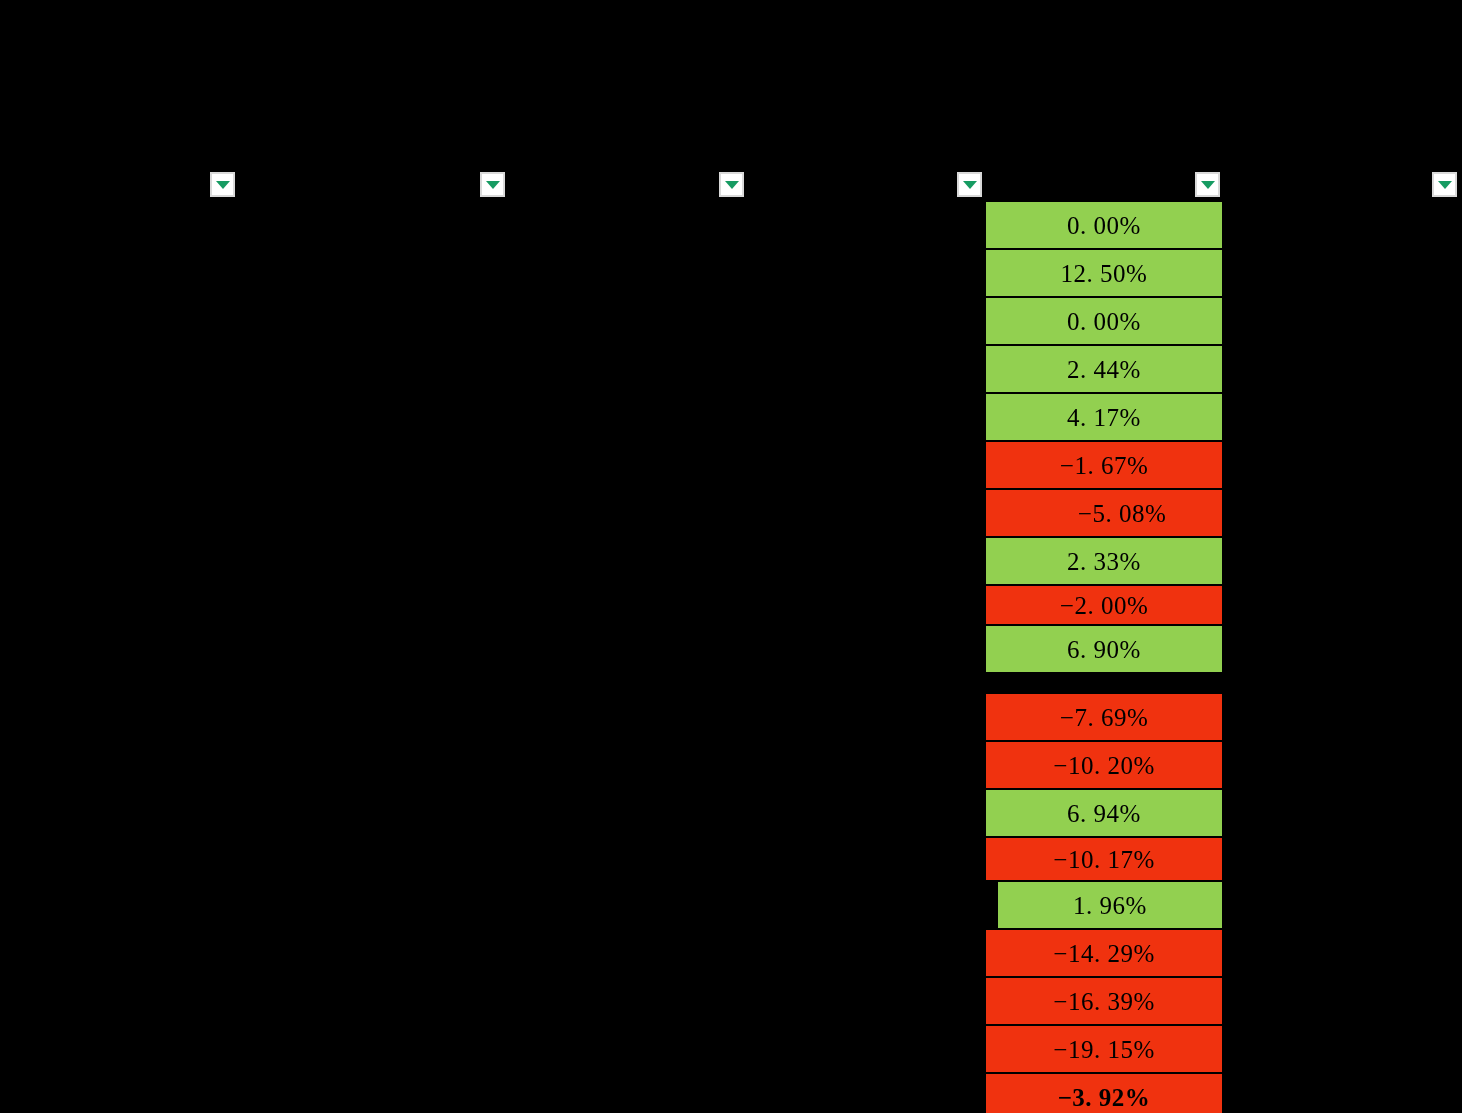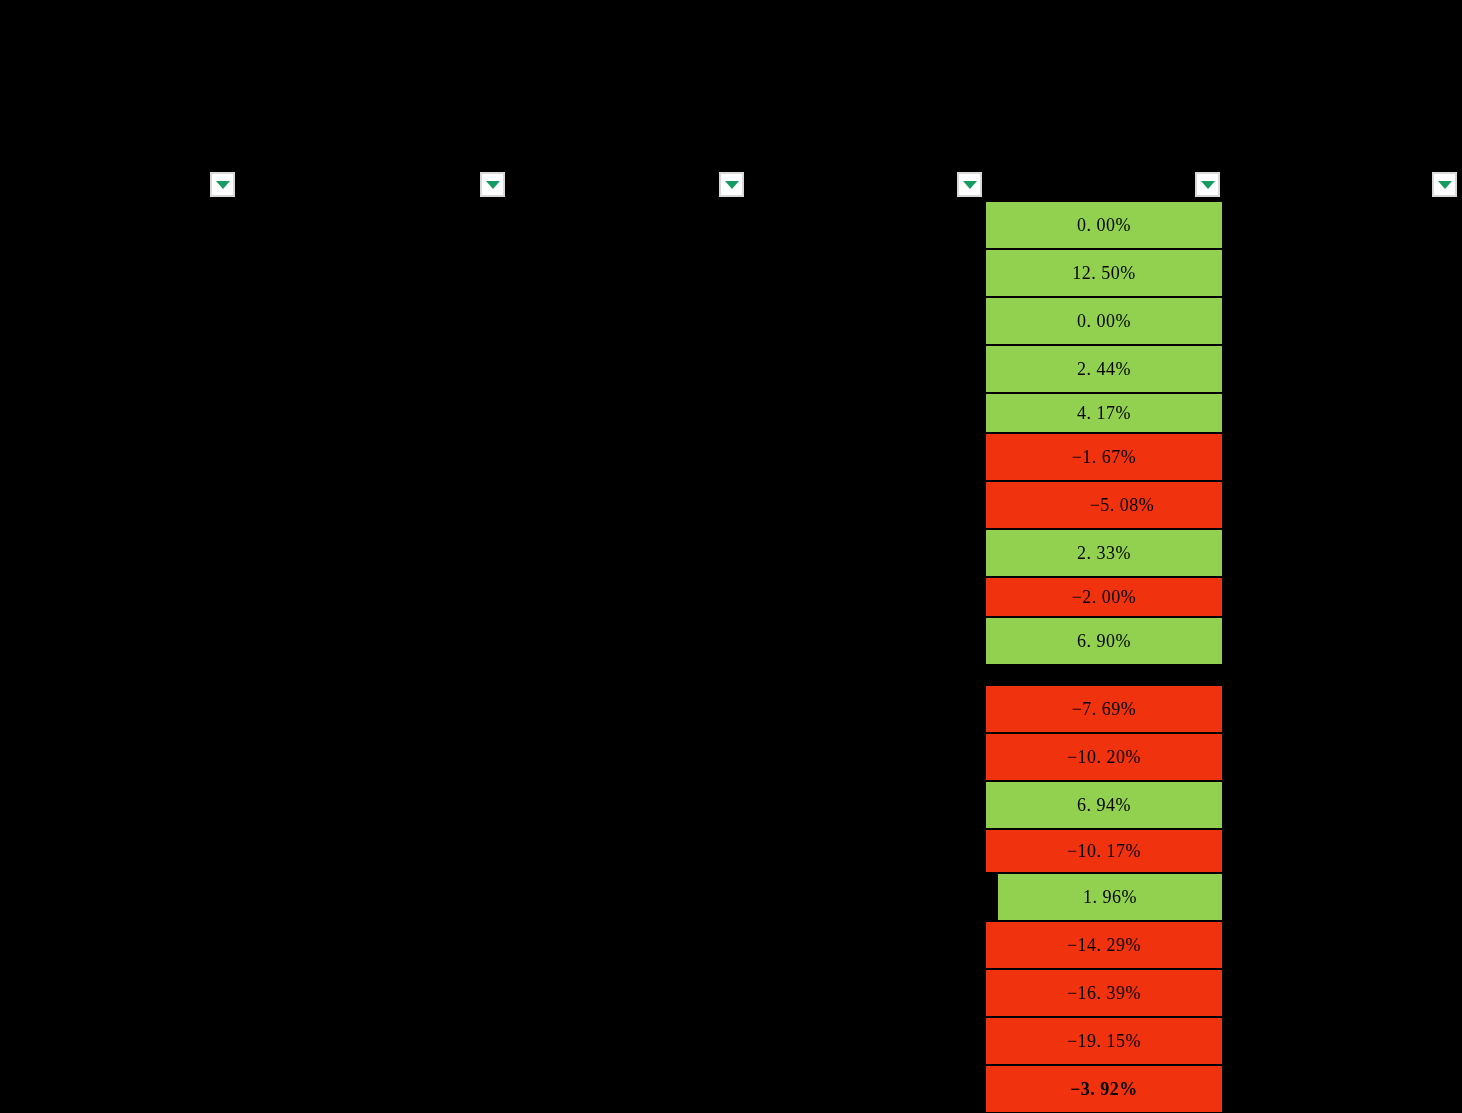--- a/index.html
+++ b/index.html
@@ -57,21 +57,21 @@
     border-top: 2px solid #000000;
     box-sizing: border-box;
   }
   .pct-cell {
     height: 48px;
     box-sizing: border-box;
     border-bottom: 2px solid #000000;
     display: flex;
     align-items: center;
     justify-content: center;
-    font-size: 18px;
+    font-size: 25px;
     line-height: 1;
     color: #000000;
     letter-spacing: 0.5px;
     overflow: hidden;
     white-space: nowrap;
   }
   .pct-cell.pos { background: #92D050; }
   .pct-cell.neg { background: #F0320F; }
 </style>
 </head>
@@ -98,21 +98,21 @@
       <button class="filter-btn" style="left: 1432px; top: 172px;">
         <span class="caret"></span>
       </button>
     </div>
 
   <div id="pct-column">
       <div class="pct-cell pos" style="height: 48px;">0. 00%</div>
       <div class="pct-cell pos" style="height: 48px;">12. 50%</div>
       <div class="pct-cell pos" style="height: 48px;">0. 00%</div>
       <div class="pct-cell pos" style="height: 48px;">2. 44%</div>
-      <div class="pct-cell pos" style="height: 40px;">4. 17%</div>
+      <div class="pct-cell pos" style="height: 48px;">4. 17%</div>
       <div class="pct-cell neg" style="height: 48px;">−1. 67%</div>
       <div class="pct-cell neg" style="height: 48px; padding-left: 36px;">−5. 08%</div>
       <div class="pct-cell pos" style="height: 48px;">2. 33%</div>
       <div class="pct-cell neg" style="height: 40px;">−2. 00%</div>
       <div class="pct-cell pos" style="height: 48px;">6. 90%</div>
       <div class="pct-cell neg" style="height: 48px; margin-top: 20px;">−7. 69%</div>
       <div class="pct-cell neg" style="height: 48px;">−10. 20%</div>
       <div class="pct-cell pos" style="height: 48px;">6. 94%</div>
       <div class="pct-cell neg" style="height: 44px;">−10. 17%</div>
       <div class="pct-cell pos" style="height: 48px; margin-left: 12px;">1. 96%</div>

